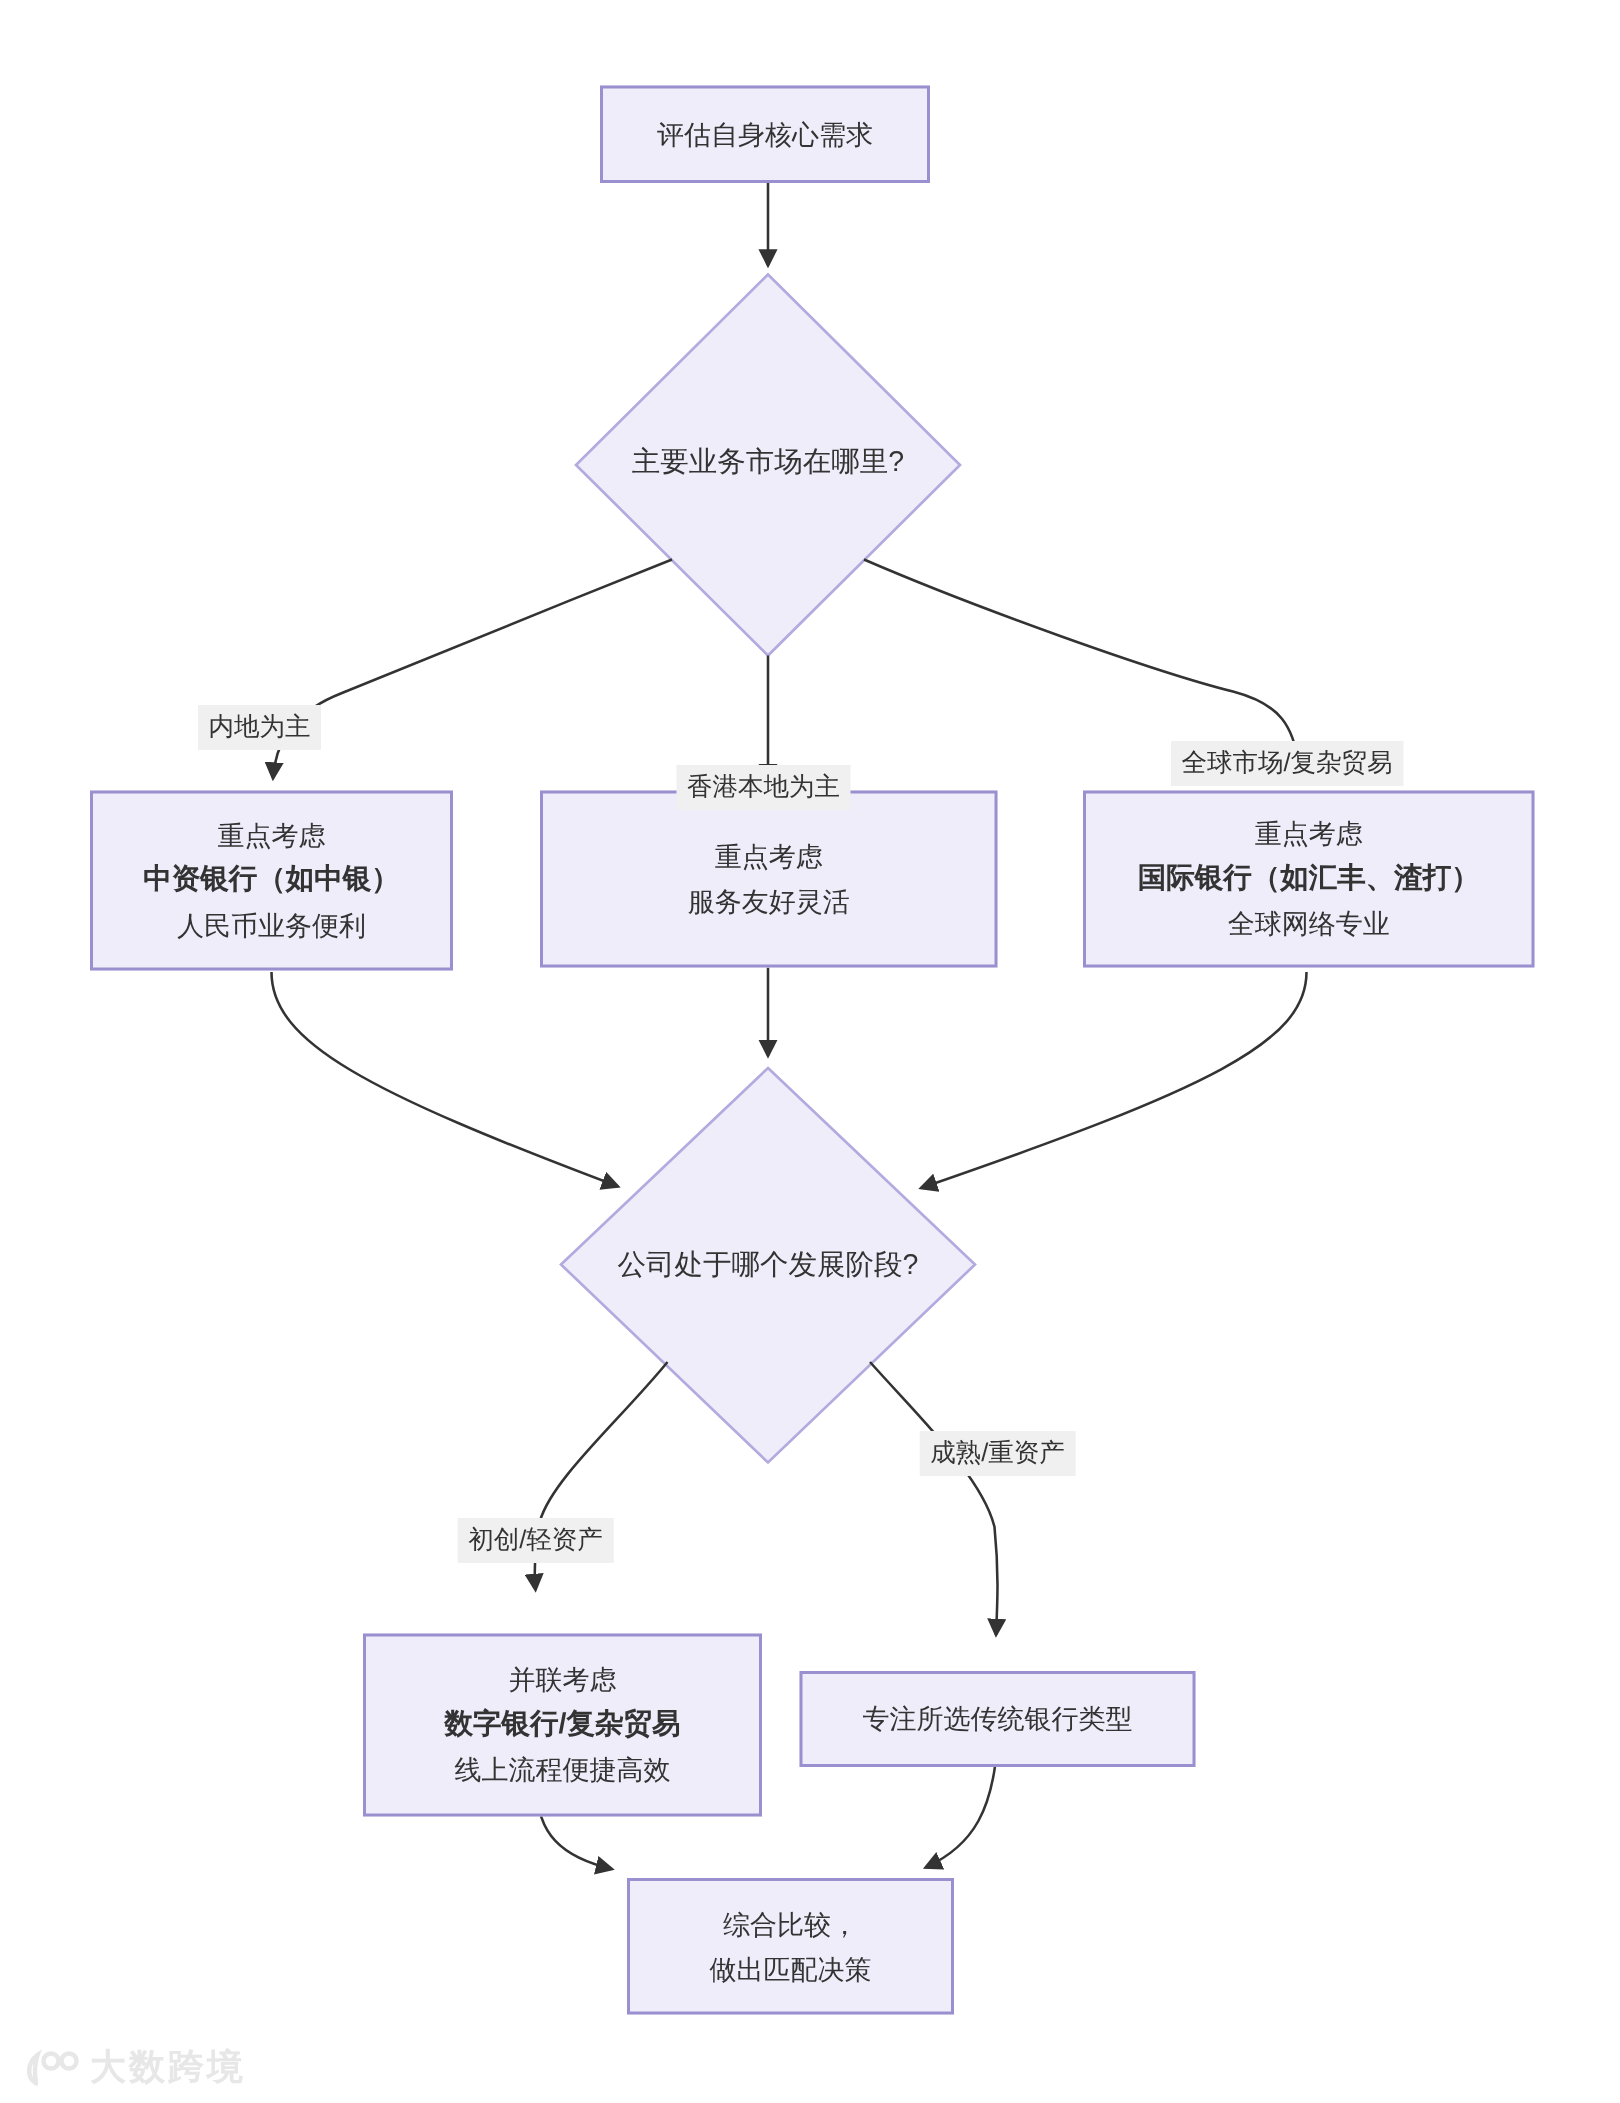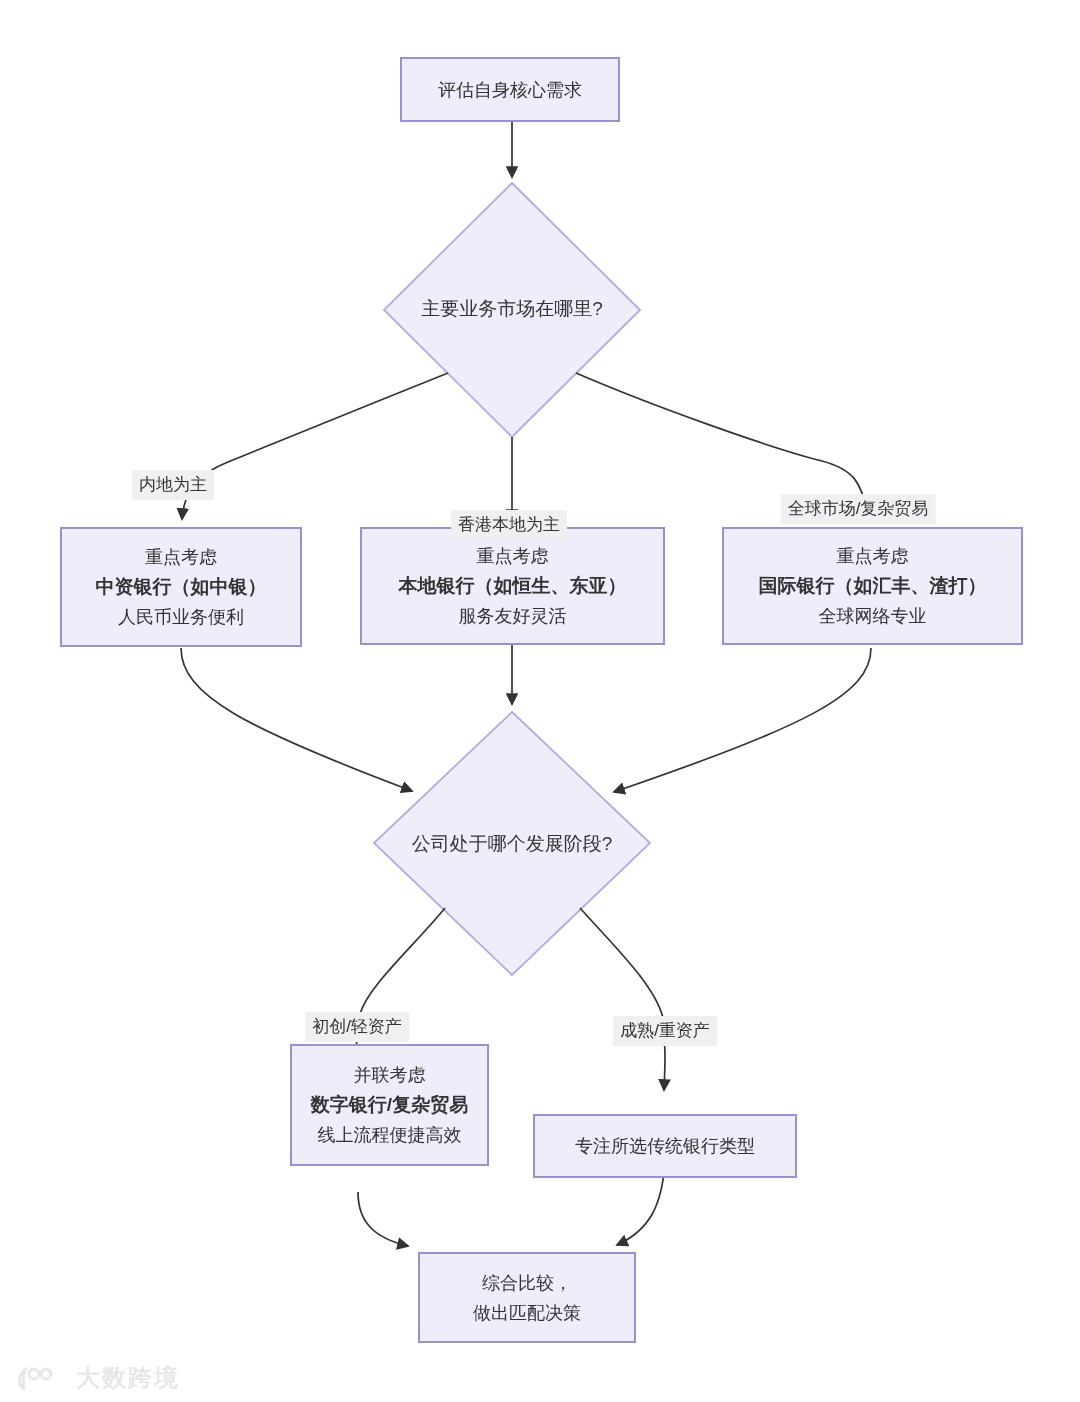--- a/index.html
+++ b/index.html
@@ -20,21 +20,21 @@
   .arrowhead{fill:var(--line);}
   .node{position:absolute;z-index:2;background:var(--node-fill);border:2px solid var(--rect-border);
         display:flex;flex-direction:column;align-items:center;justify-content:center;
         text-align:right;box-sizing:border-box;}
   .node .ln{display:block;line-height:30px;font-size:18px;white-space:nowrap;}
   .node .ln.bold{font-weight:bold;font-size:19px;}
   .diamond-text{position:absolute;z-index:2;text-align:center;font-size:19px;line-height:26px;white-space:nowrap;
         transform:translate(-50%,-50%);}
   .chip{position:absolute;z-index:3;background:var(--label-bg);font-size:17px;line-height:30px;
         padding:0 7px;white-space:nowrap;transform:translateX(-50%);}
-  .watermark{position:absolute;left:14px;bottom:8px;z-index:3;display:flex;align-items:flex-end;gap:20px;
+  .watermark{position:absolute;left:14px;bottom:8px;z-index:3;display:flex;align-items:flex-end;gap:4px;
         color:var(--watermark);}
   .watermark-text{font-size:24px;font-weight:bold;letter-spacing:2px;}
 </style>
 </head>
 <body>
 
 <div class="canvas">
 
   <svg class="edge-layer" width="1080" height="1402" viewBox="0 0 1080 1402" xmlns="http://www.w3.org/2000/svg">
     <defs>
@@ -71,34 +71,33 @@
   <div class="chip" style="left:858px;top:494px;">全球市场/复杂贸易</div>
 
   <div class="node" style="left:60px;top:527px;width:242px;height:120px;">
     <span class="ln">重点考虑</span>
     <span class="ln bold">中资银行（如中银）</span>
     <span class="ln">人民币业务便利</span>
   </div>
 
   <div class="node" style="left:360px;top:527px;width:305px;height:118px;">
     <span class="ln">重点考虑</span>
-    <span class="ln bold">本地银行（如恒生、东亚）</span>
     <span class="ln">服务友好灵活</span>
   </div>
 
   <div class="node" style="left:722px;top:527px;width:301px;height:118px;">
     <span class="ln">重点考虑</span>
     <span class="ln bold">国际银行（如汇丰、渣打）</span>
     <span class="ln">全球网络专业</span>
   </div>
 
   <div class="chip" style="left:357px;top:1012px;">初创/轻资产</div>
-  <div class="chip" style="left:665px;top:1016px;">成熟/重资产</div>
+  <div class="chip" style="left:665px;top:954px;">成熟/重资产</div>
 
-  <div class="node" style="left:242px;top:1044px;width:199px;height:122px;margin-left:48px;">
+  <div class="node" style="left:242px;top:1089px;width:266px;height:122px;">
     <span class="ln">并联考虑</span>
     <span class="ln bold">数字银行/复杂贸易</span>
     <span class="ln">线上流程便捷高效</span>
   </div>
 
   <div class="node" style="left:533px;top:1114px;width:264px;height:64px;">
     <span class="ln">专注所选传统银行类型</span>
   </div>
 
   <div class="node" style="left:418px;top:1252px;width:218px;height:91px;">

